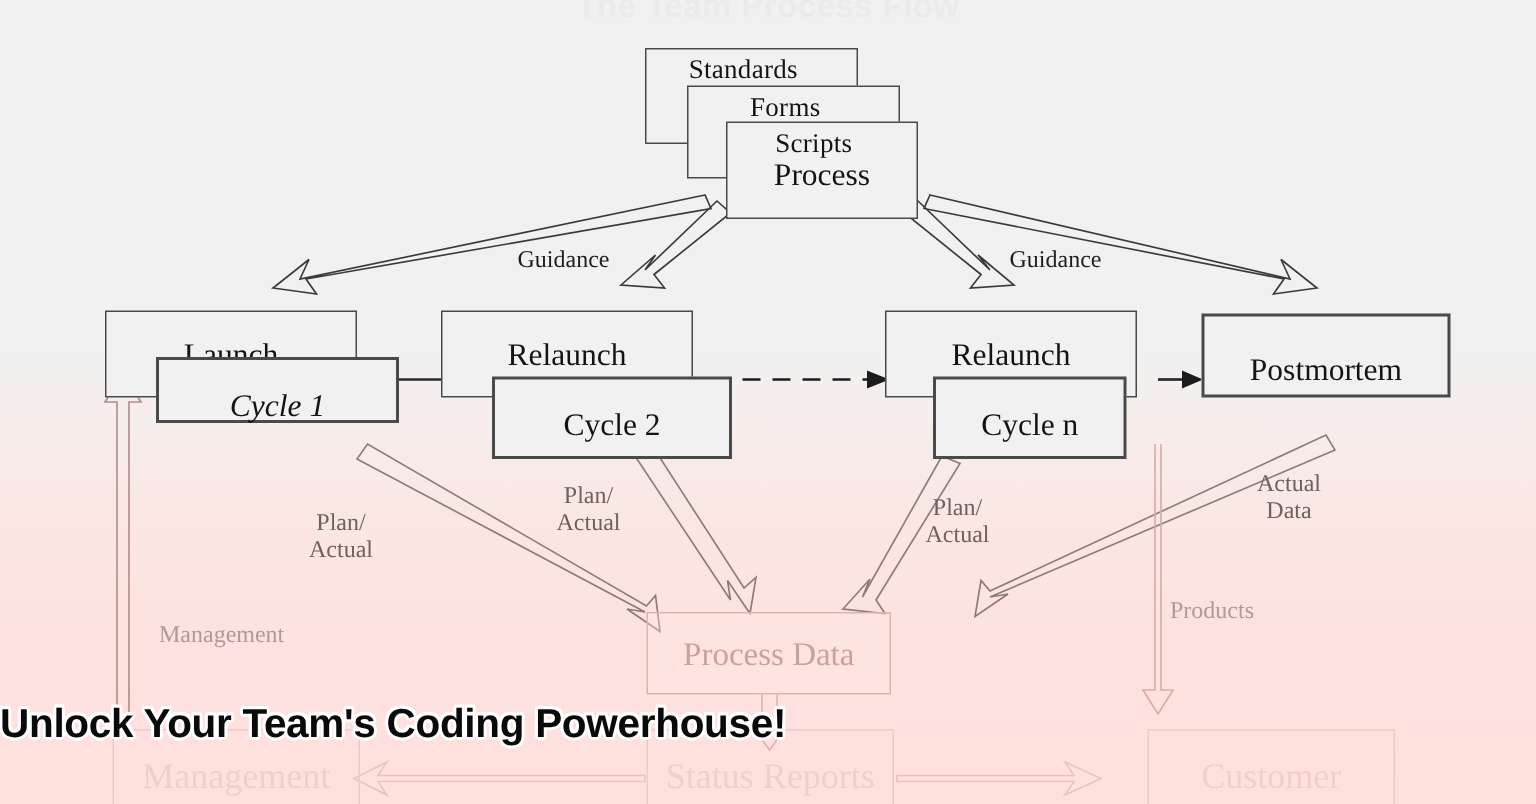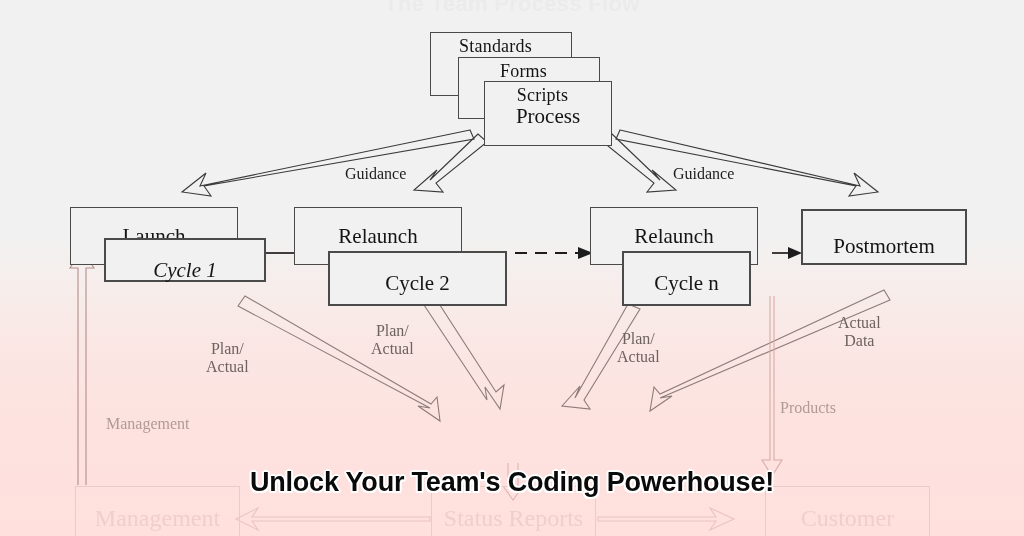--- a/index.html
+++ b/index.html
@@ -144,21 +144,21 @@
     white-space: nowrap;
     letter-spacing: .3px;
   }
 
   
   #overlay-text {
     position: absolute;
     left: 0;
     right: 0;
     top: 469px;
-    text-align: center;
+    text-align: left;
     font-family: "Liberation Sans", sans-serif;
     font-weight: bold;
     font-size: 27px;
     line-height: 1;
     color: #0a0a0a;
     letter-spacing: -0.2px;
     text-shadow:
       -1.5px -1.5px 0 #ffffff,
        1.5px -1.5px 0 #ffffff,
       -1.5px  1.5px 0 #ffffff,
@@ -265,21 +265,21 @@
     <span class="stack-label">Scripts</span>
     <span class="proc-main-label">Process</span>
   </div>
   <div class="dbox strong" style="left:104px; top:238px; width:162px; height:44px;font-style:italic;">
     <span class="cycle-label">Cycle 1</span>
   </div>
 
   <div class="dbox" style="left:294px; top:207px; width:168px; height:58px;">
     <span class="phase-label">Relaunch</span>
   </div>
-  <div class="dbox strong" style="left:328px; top:251px; width:179px; height:55px;">
+  <div class="dbox strong" style="left:328px; top:251px; width:160px; height:55px;">
     <span class="cycle-label">Cycle 2</span>
   </div>
 
   <div class="dbox" style="left:590px; top:207px; width:168px; height:58px;">
     <span class="phase-label">Relaunch</span>
   </div>
   <div class="dbox strong" style="left:622px; top:251px; width:129px; height:55px;">
     <span class="cycle-label">Cycle n</span>
   </div>
 
@@ -300,20 +300,23 @@
   <div class="conn-label dim" style="left:617px; top:330px;">Plan/
 Actual</div>
 
   <div class="conn-label dim" style="left:838px; top:314px;">Actual
 Data</div>
 
   <div class="conn-label dim2" style="left:106px; top:415px;">Management</div>
 
   <div class="conn-label dim2" style="left:780px; top:399px;font-family:Liberation Serif, serif;">Products</div>
 
+  <div class="dbox pdata" style="left:431px; top:408px; width:163px; height:55px;">
+    <span class="pdata-label">Process Data</span>
+  </div>
 
   <div class="dbox faded" style="left:75px; top:486px; width:165px; height:64px;">
     <span class="faded-label">Management</span>
   </div>
 
   <div class="dbox faded" style="left:431px; top:486px; width:165px; height:64px;">
     <span class="faded-label">Status Reports</span>
   </div>
 
   <div class="dbox faded" style="left:765px; top:486px; width:165px; height:64px;">

